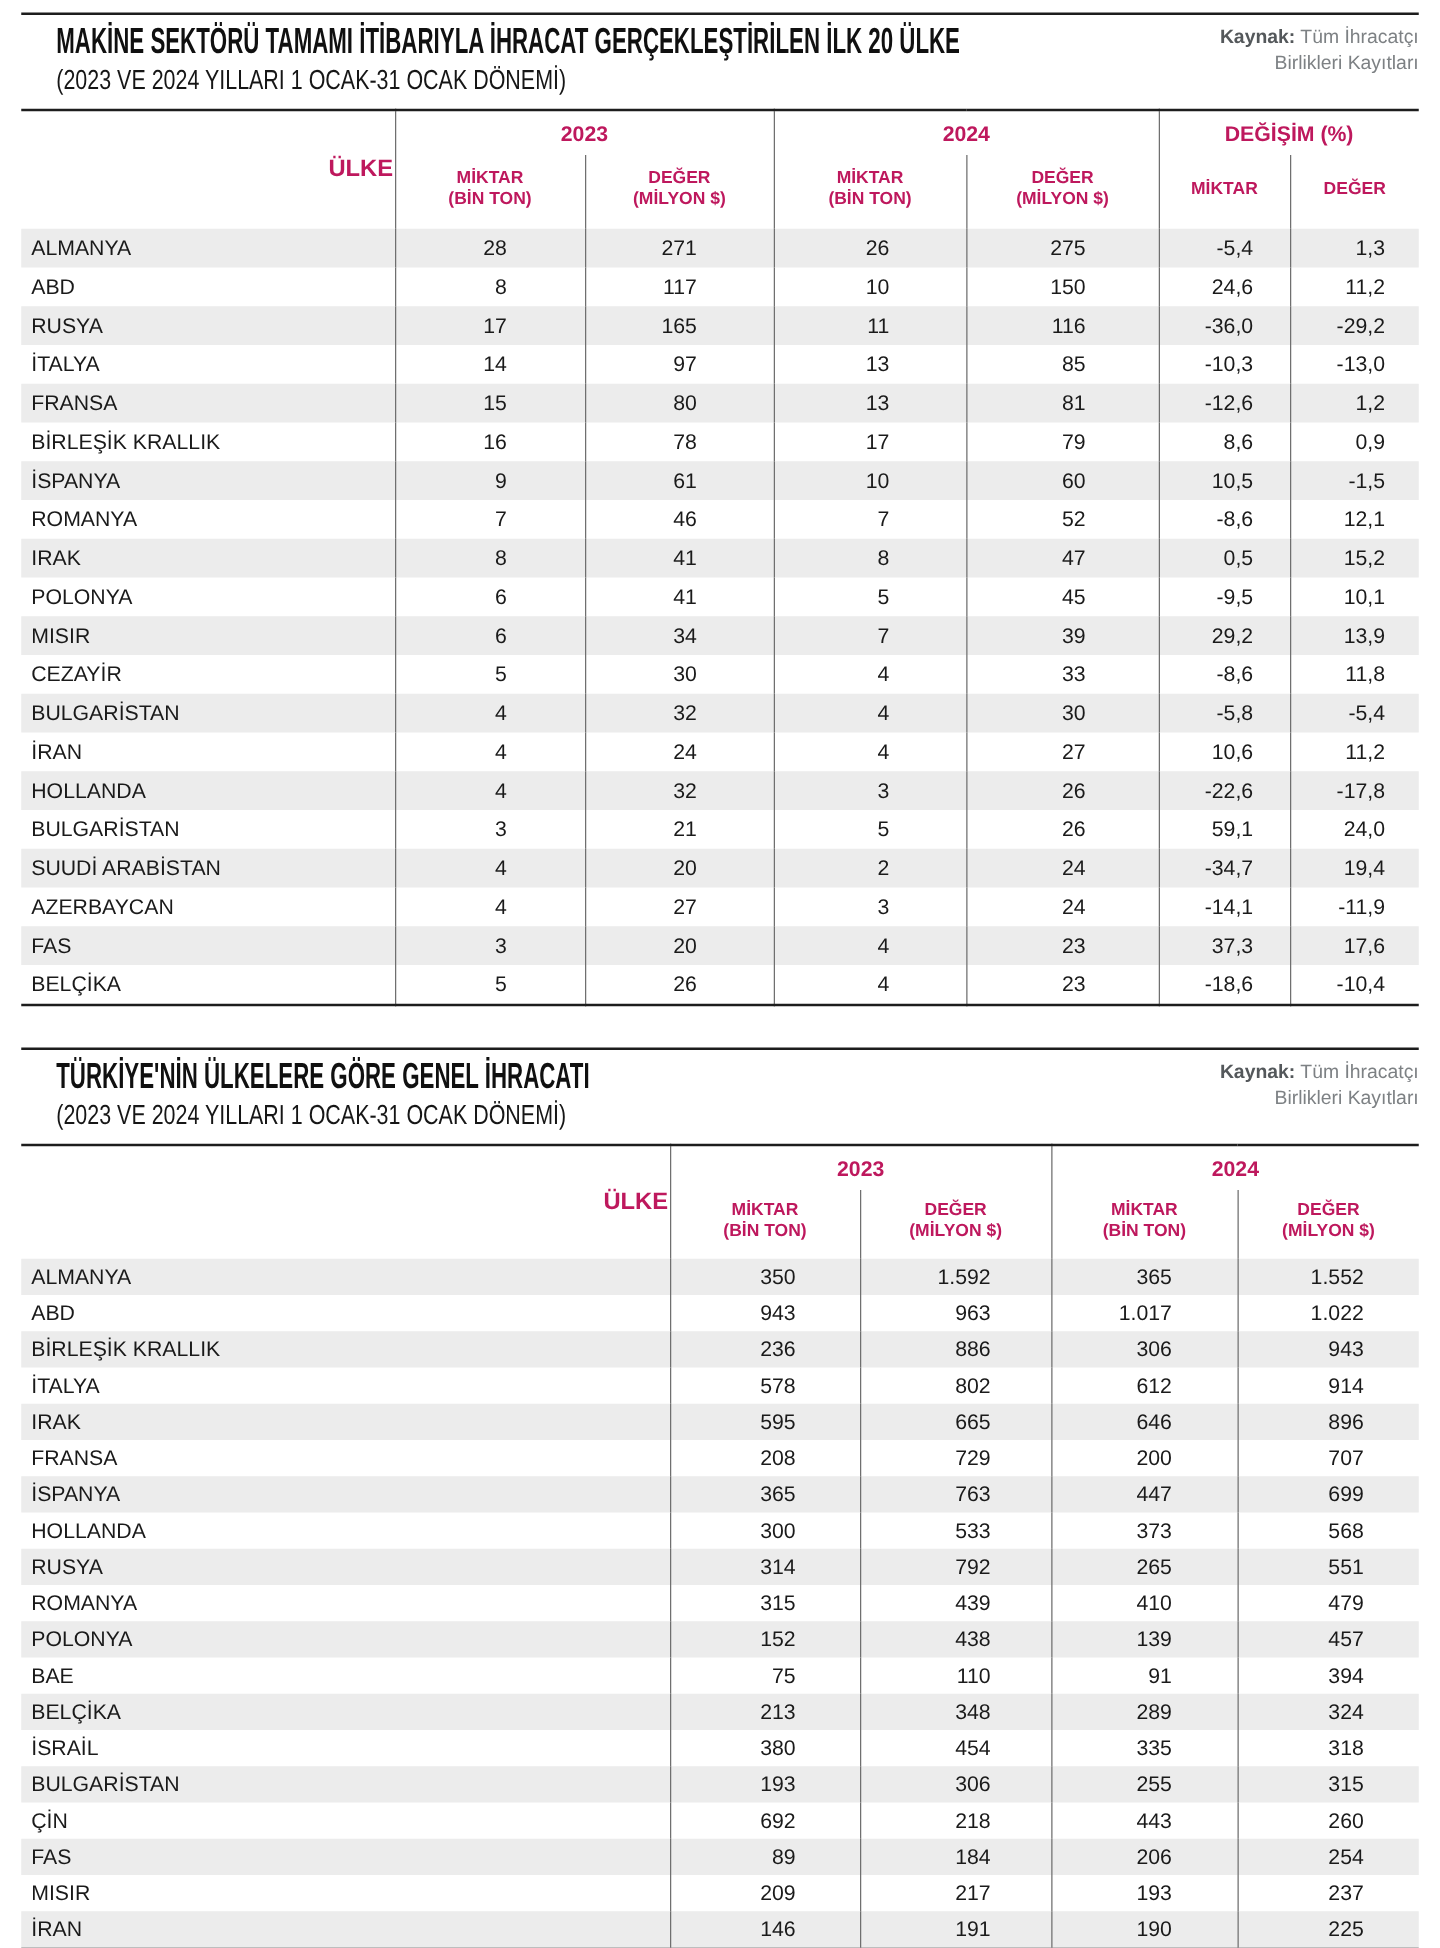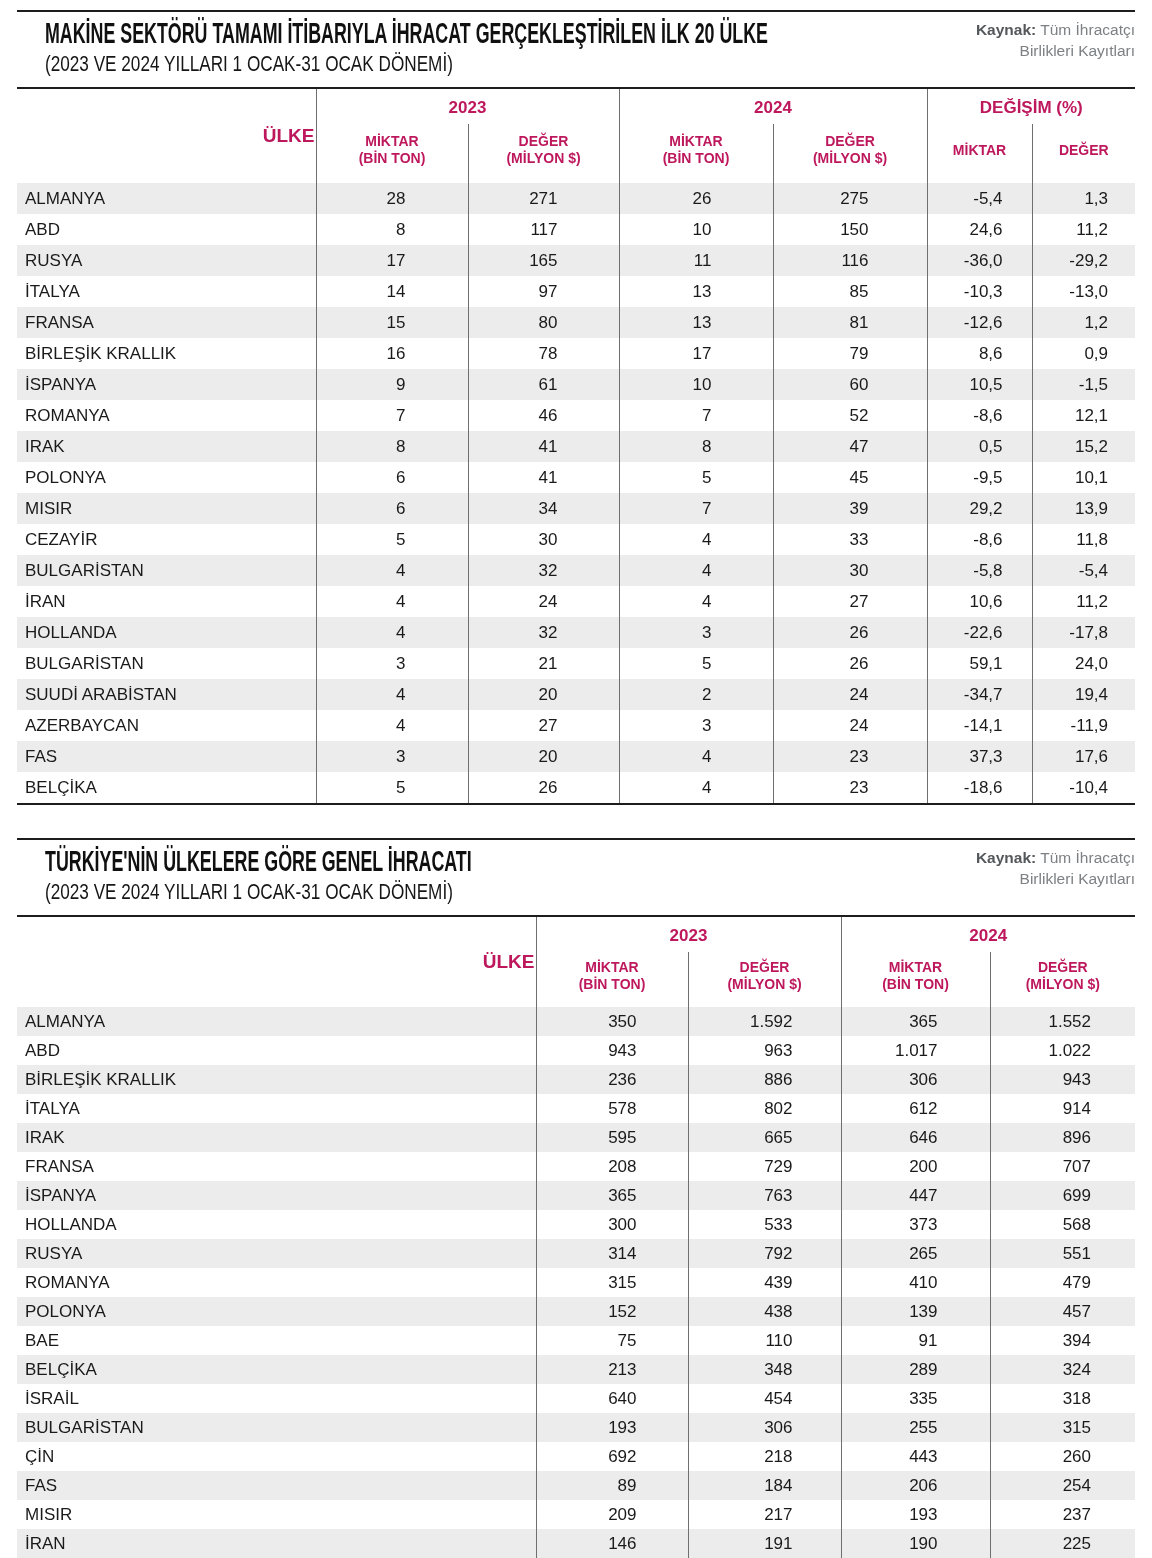--- a/index.html
+++ b/index.html
@@ -418,21 +418,21 @@
           </tr>
           <tr>
             <td class="c-country">BELÇİKA</td>
             <td class="c-num">213</td>
             <td class="c-num">348</td>
             <td class="c-num">289</td>
             <td class="c-num">324</td>
           </tr>
           <tr>
             <td class="c-country">İSRAİL</td>
-            <td class="c-num">640</td>
+            <td class="c-num">380</td>
             <td class="c-num">454</td>
             <td class="c-num">335</td>
             <td class="c-num">318</td>
           </tr>
           <tr>
             <td class="c-country">BULGARİSTAN</td>
             <td class="c-num">193</td>
             <td class="c-num">306</td>
             <td class="c-num">255</td>
             <td class="c-num">315</td>

